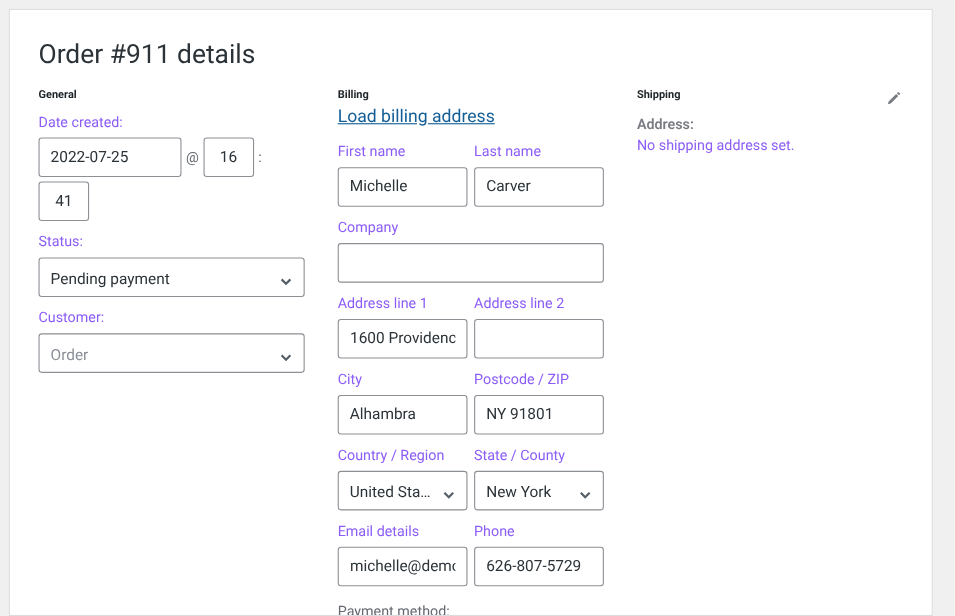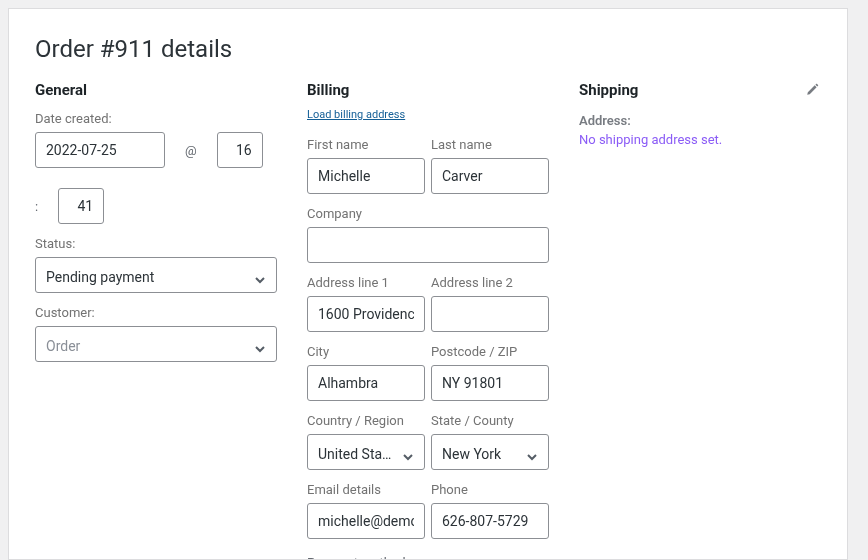--- a/index.html
+++ b/index.html
@@ -5,34 +5,34 @@
     * { box-sizing: border-box; margin: 0; padding: 0; }
     body { font-family: -apple-system, "Segoe UI", Roboto, Arial, sans-serif; color: #32373c; background: #f0f0f1; }
     .canvas { width: 856px; height: 560px; background: #f0f0f1; padding: 8px 8px 0 8px; position: relative; overflow: hidden; }
     .panel { background: #fff; border: 1px solid #dcdcde; height: 100%; padding: 20px 26px; overflow: hidden; }
     h2.title { font-weight: 400; font-size: 24px; color: #2c3338; margin: 6px 0 18px 0; }
     .cols { display: flex; gap: 30px; }
     .col { flex: 1; min-width: 0; }
     .col-general { max-width: 258px; }
     .col-billing { max-width: 256px; }
     .col-ship { max-width: 246px; position: relative; }
-    .section-head { font-weight: 700; font-size: 15px; margin-bottom: 4px; color: #1d2327; }
-    .fieldlabel { font-size: 13px; color: #737373; margin: 12px 0 6px 0; display: block; }
-    .link { color: #135e96; text-decoration: underline; font-size: 11px; cursor: pointer; display: inline-block; margin-bottom: 4px; }
+    .section-head { font-weight: 700; font-size: 10px; margin-bottom: 4px; color: #1d2327; }
+    .fieldlabel { font-size: 13px; color: #8b5cf6; margin: 12px 0 6px 0; display: block; }
+    .link { color: #135e96; text-decoration: underline; font-size: 16px; cursor: pointer; display: inline-block; margin-bottom: 4px; }
     input[type="text"], .select, select {
       font: inherit; font-size: 14px; color: #2c3338; background: #fff;
       border: 1px solid #8c8f94; border-radius: 3px; padding: 7px 10px; height: 36px;
     }
     .select { position: relative; width: 100%; display: flex; align-items: flex-end; cursor: pointer; }
     .select .sel-text { flex: 1; text-align: left; overflow: hidden; white-space: nowrap; text-overflow: ellipsis; }
     .row { display: flex; gap: 6px; }
     .row > * { flex: 1; min-width: 0; }
-    .row-time { display: flex; align-items: center; gap: 20px; flex-wrap: wrap; }
+    .row-time { display: flex; align-items: center; gap: 4px; flex-wrap: wrap; }
     .inp-date { width: 130px; }
-    .inp-tm { width: 46px; text-align: right; }
+    .inp-tm { width: 46px; text-align: center; }
     .at, .colon { color: #646970; font-size: 13px; }
     .full { width: 100%; }
     .chev { width: 12px; height: 12px; margin-left: 6px; flex: 0 0 auto; }
     .chev svg path { stroke: #555d66; stroke-width: 2; fill: none; }
     .ship-edit { position: absolute; right: 0; top: 0; width: 18px; height: 18px; display: flex; align-items: center; justify-content: center; cursor: pointer; color: #787c82; }
     .ship-edit svg { width: 14px; height: 14px; }
     .ship-label { font-size: 13px; color: #787c82; font-weight: 600; margin-top: 14px; }
     .ship-text { font-size: 13px; color: #8b5cf6; margin-top: 4px; }
     .guest-placeholder { color: #8a8f97; }
     .pm-label { font-size: 13px; color: #646970; margin: 16px 0 6px 0; display: block; }

